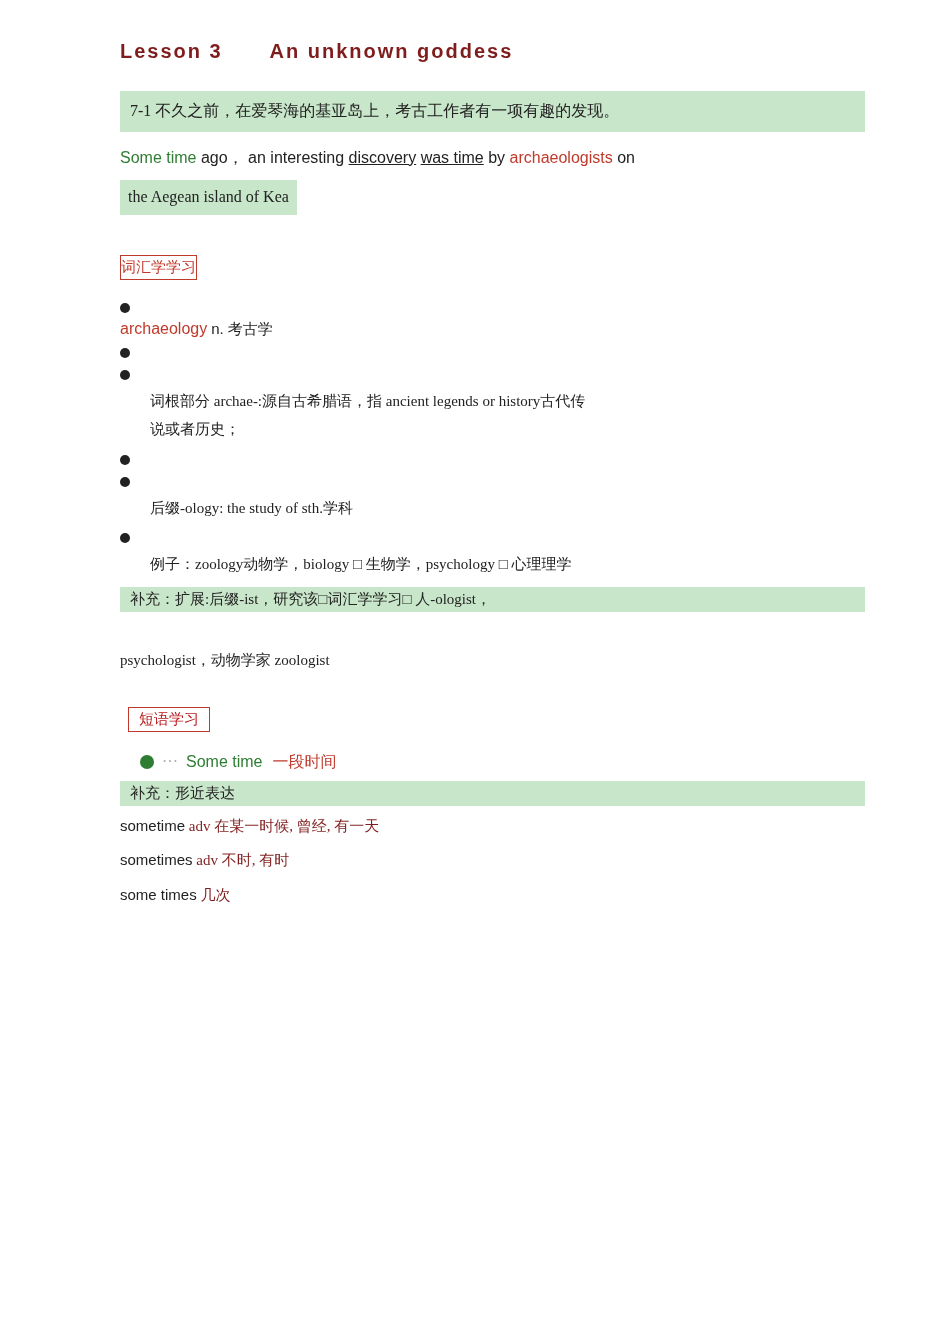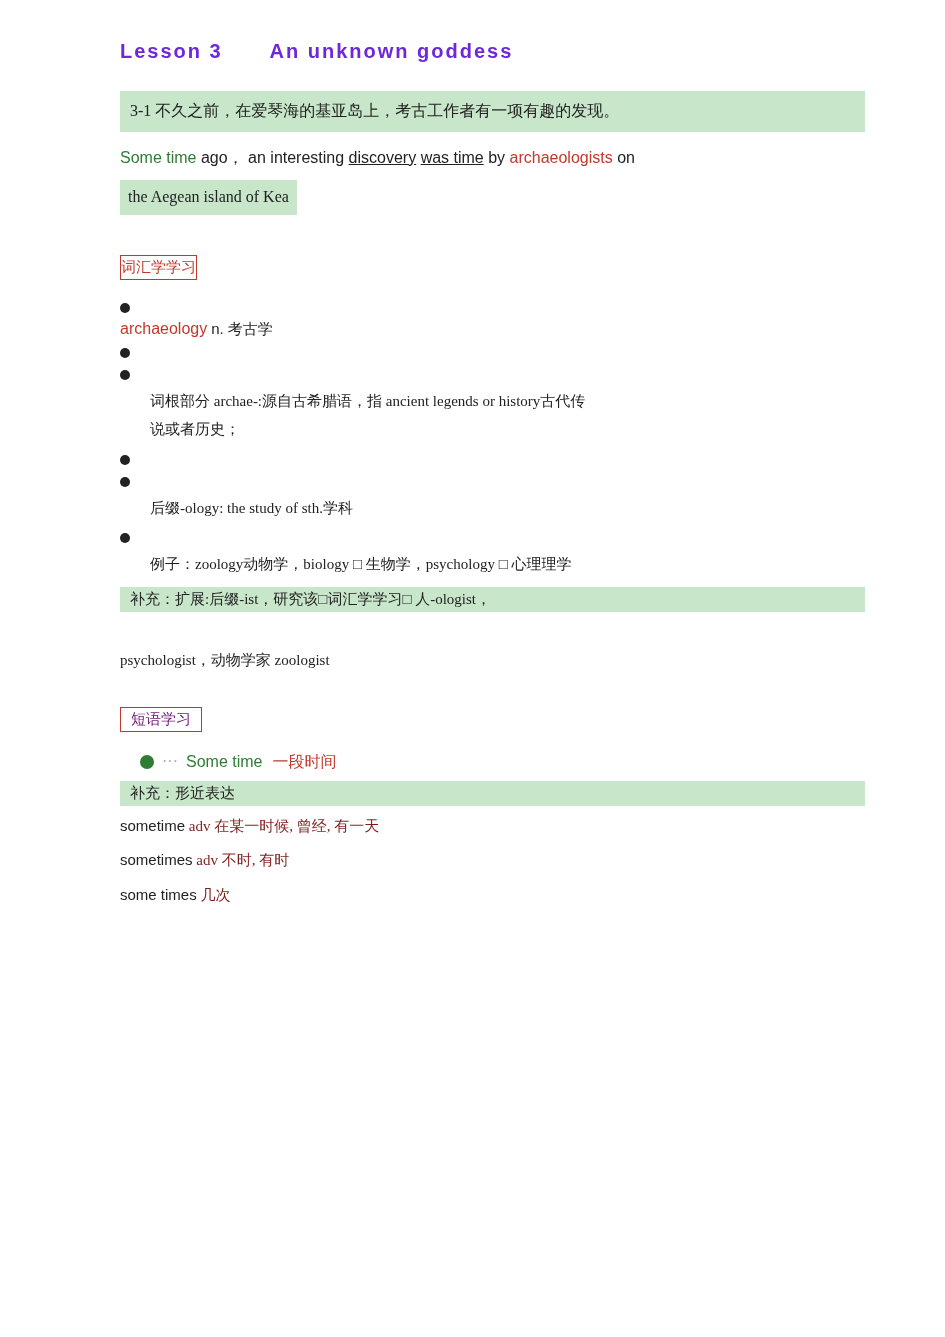--- a/index.html
+++ b/index.html
@@ -7,21 +7,21 @@
       background: #fff;
       font-family: "SimSun", "宋体", serif;
       font-size: 16px;
       color: #222;
       width: 945px;
       min-height: 1337px;
       padding: 40px 80px 60px 120px;
     }
     .lesson-title {
       font-weight: bold;
-      color: #6d28d9;
+      color: #7f1d1d;
       font-size: 20px;
       margin-bottom: 28px;
       font-family: Arial, sans-serif;
       letter-spacing: 2px;
     }
     .lesson-title .lesson-num {
       margin-right: 40px;
     }
     .sentence-block {
       background: #c8e6c9;
@@ -47,23 +47,23 @@
       border: 1.5px solid #c0392b;
       color: #c0392b;
       padding: 2px 0;
       margin: 12px 0 8px 0;
       font-size: 15px;
       font-family: "SimSun", serif;
     }
     .phrase-box {
       display: inline-block;
       border: 1.5px solid #c0392b;
-      color: #701a75;
+      color: #b91c1c;
       padding: 2px 10px;
-      margin: 16px 0 8px 0;
+      margin: 16px 0 8px 8px;
       font-size: 15px;
       font-family: "SimSun", serif;
       text-align: center;
     }
     .bullet-list {
       list-style: none;
       padding-left: 0;
     }
     .bullet-list > li {
       margin-bottom: 4px;
@@ -138,21 +138,21 @@
   </style>
 </head>
 <body>
 
 <div class="lesson-title">
   <span class="lesson-num">Lesson 3</span>
   <span>An  unknown goddess</span>
 </div>
 
 <div class="sentence-block">
-  <span>3-1 不久之前，在爱琴海的基亚岛上，考古工作者有一项有趣的发现。</span>
+  <span>7-1 不久之前，在爱琴海的基亚岛上，考古工作者有一项有趣的发现。</span>
 </div>
 
 <div class="english-line">
   <span class="en-green">Some time</span>
   <span class="en-black"> ago，</span>
   <span class="en-black"> an interesting</span>
   <span class="en-underline">discovery</span>
   <span class="en-underline"> was time</span>
   <span class="en-black">by </span>
   <span class="en-red">archaeologists</span>

